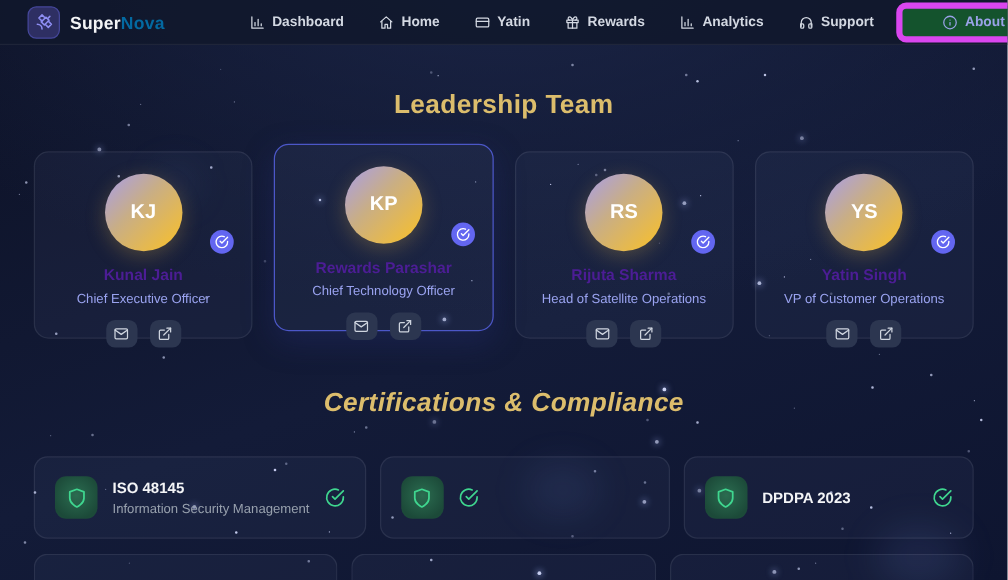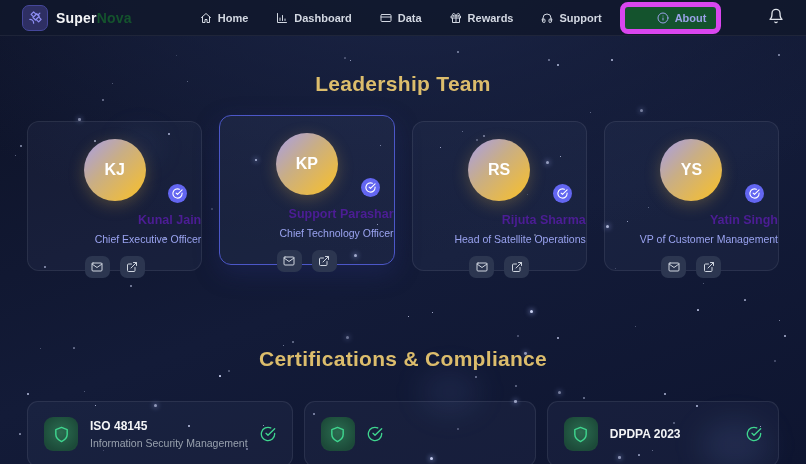--- a/index.html
+++ b/index.html
@@ -25,21 +25,21 @@
     background:rgba(16,23,44,0.85);
     border-bottom:1px solid rgba(255,255,255,0.06);
   }
   .brand { display:flex; align-items:center; gap:8px; cursor:pointer; }
   .logo-box {
     width:26px; height:26px; border-radius:7px;
     background:#2e2f63; border:1px solid #45479a;
     display:flex; align-items:center; justify-content:center; color:#8d8df2;
   }
   .brand-text { font-size:14px; font-weight:bold; color:#f3f4f6; letter-spacing:.2px; }
-  .brand-text .nova { color:#14532d; }
+  .brand-text .nova { color:#0369a1; }
   nav { display:flex; align-items:center; gap:8px; margin-left:48px; flex:1; }
   .nav-item {
     display:flex; align-items:center; gap:6px;
     font-size:11px; font-weight:600; color:#d3d8e2;
     padding:5px 10px; border-radius:8px; cursor:pointer; white-space:nowrap;
   }
   .nav-item svg { width:12px; height:12px; }
   .nav-item.active {
     background:#14532d; border:5px solid #d946ef; color:#9aa2e8;padding-left:32px;
   }
@@ -47,31 +47,31 @@
   .bell-wrap { position:relative; background:none; border:none; color:#dfe3ea; cursor:pointer; }
   .bell-wrap svg { width:16px; height:16px; }
 
   
   main { position:relative; z-index:2; }
   .section-title {
     text-align:center; font-size:21px; font-weight:bold;
     color:#dcbd6c; letter-spacing:.3px;
   }
   #leadership-title { margin-top:36px; }
-  #cert-title { margin-top:76px; }
+  #cert-title { margin-top:40px;font-style:italic; }
 
   .team-grid {
     display:grid; grid-template-columns:repeat(4,1fr); gap:17px;
     margin:25px 27px 0;
   }
   .member-card {
     position:relative; height:150px; border-radius:12px;
     background:rgba(130,150,210,0.06);
     border:1px solid rgba(255,255,255,0.08);
-    text-align:right; padding-top:17px; cursor:pointer;
+    text-align:center; padding-top:17px; cursor:pointer;
   }
   .member-card.highlight {
     border:1px solid #4c57c8;
     transform:translateY(-6px);
     box-shadow:0 8px 24px rgba(40,50,120,0.35);
     background:rgba(130,150,210,0.08);
   }
   .member-avatar {
     width:62px; height:62px; border-radius:50%; margin:0 auto;
     background:linear-gradient(135deg, #ab9fe0 4%, #c9ae85 42%, #eebc3e 85%);
@@ -226,49 +226,58 @@
           <path d="m16 8 3-3"></path>
           <path d="M9 21a6 6 0 0 0-6-6"></path>
         </svg>
     </span>
     <span class="brand-text"><span>Super</span><span class="nova">Nova</span></span>
   </div>
 
   <nav>
     <a class="nav-item">
       <svg viewBox="0 0 24 24" fill="none" stroke="currentColor" stroke-width="2" stroke-linecap="round" stroke-linejoin="round">
-          <path d="m3 11 9-8 9 8"></path>
-          <path d="M5 10v11h5v-6h4v6h5V10"></path>
-        </svg>
-      <span>Home</span>
-    </a>
-    <a class="nav-item">
-      <svg viewBox="0 0 24 24" fill="none" stroke="currentColor" stroke-width="2" stroke-linecap="round" stroke-linejoin="round">
           <path d="M3 3v18h18"></path>
           <path d="M8 17v-5"></path>
           <path d="M13 17V7"></path>
           <path d="M18 17v-3"></path>
         </svg>
       <span>Dashboard</span>
     </a>
     <a class="nav-item">
       <svg viewBox="0 0 24 24" fill="none" stroke="currentColor" stroke-width="2" stroke-linecap="round" stroke-linejoin="round">
+          <path d="m3 11 9-8 9 8"></path>
+          <path d="M5 10v11h5v-6h4v6h5V10"></path>
+        </svg>
+      <span>Home</span>
+    </a>
+    <a class="nav-item">
+      <svg viewBox="0 0 24 24" fill="none" stroke="currentColor" stroke-width="2" stroke-linecap="round" stroke-linejoin="round">
           <rect x="2" y="5" width="20" height="14" rx="2"></rect>
           <path d="M2 10h20"></path>
         </svg>
-      <span>Data</span>
+      <span>Yatin</span>
     </a>
     <a class="nav-item">
       <svg viewBox="0 0 24 24" fill="none" stroke="currentColor" stroke-width="2" stroke-linecap="round" stroke-linejoin="round">
           <rect x="3" y="8" width="18" height="4"></rect>
           <path d="M12 8v13"></path>
           <path d="M5 12v9h14v-9"></path>
           <path d="M7.5 8a2.5 2.5 0 0 1 0-5C10 3 12 8 12 8s2-5 4.5-5a2.5 2.5 0 0 1 0 5"></path>
         </svg>
       <span>Rewards</span>
+    </a>
+    <a class="nav-item">
+      <svg viewBox="0 0 24 24" fill="none" stroke="currentColor" stroke-width="2" stroke-linecap="round" stroke-linejoin="round">
+          <path d="M3 3v18h18"></path>
+          <path d="M8 17v-5"></path>
+          <path d="M13 17V7"></path>
+          <path d="M18 17v-3"></path>
+        </svg>
+      <span>Analytics</span>
     </a>
     <a class="nav-item">
       <svg viewBox="0 0 24 24" fill="none" stroke="currentColor" stroke-width="2" stroke-linecap="round" stroke-linejoin="round">
           <path d="M4 18v-6a8 8 0 0 1 16 0v6"></path>
           <path d="M21 19a2 2 0 0 1-2 2h-1a2 2 0 0 1-2-2v-3a2 2 0 0 1 2-2h3Z"></path>
           <path d="M3 19a2 2 0 0 0 2 2h1a2 2 0 0 0 2-2v-3a2 2 0 0 0-2-2H3Z"></path>
         </svg>
       <span>Support</span>
     </a>
     <a class="nav-item active">
@@ -329,21 +338,21 @@
     <article class="member-card highlight">
       <div class="member-avatar">
           <span>KP</span>
         </div>
       <span class="verify-badge">
           <svg viewBox="0 0 24 24" fill="none" stroke="currentColor" stroke-width="2.4" stroke-linecap="round" stroke-linejoin="round">
             <path d="M22 11.1V12a10 10 0 1 1-5.9-9.1"></path>
             <path d="m9 11 3 3L22 4"></path>
           </svg>
         </span>
-      <h3 class="member-name">Support Parashar</h3>
+      <h3 class="member-name">Rewards Parashar</h3>
       <p class="member-role">Chief Technology Officer</p>
       <div class="actions">
         <button class="icon-btn">
             <svg viewBox="0 0 24 24" fill="none" stroke="currentColor" stroke-width="2" stroke-linecap="round" stroke-linejoin="round">
               <rect x="2" y="4" width="20" height="16" rx="2"></rect>
               <path d="m22 6-10 7L2 6"></path>
             </svg>
           </button>
         <button class="icon-btn">
             <svg viewBox="0 0 24 24" fill="none" stroke="currentColor" stroke-width="2" stroke-linecap="round" stroke-linejoin="round">
@@ -388,21 +397,21 @@
       <div class="member-avatar">
           <span>YS</span>
         </div>
       <span class="verify-badge">
           <svg viewBox="0 0 24 24" fill="none" stroke="currentColor" stroke-width="2.4" stroke-linecap="round" stroke-linejoin="round">
             <path d="M22 11.1V12a10 10 0 1 1-5.9-9.1"></path>
             <path d="m9 11 3 3L22 4"></path>
           </svg>
         </span>
       <h3 class="member-name">Yatin Singh</h3>
-      <p class="member-role">VP of Customer Management</p>
+      <p class="member-role">VP of Customer Operations</p>
       <div class="actions">
         <button class="icon-btn">
             <svg viewBox="0 0 24 24" fill="none" stroke="currentColor" stroke-width="2" stroke-linecap="round" stroke-linejoin="round">
               <rect x="2" y="4" width="20" height="16" rx="2"></rect>
               <path d="m22 6-10 7L2 6"></path>
             </svg>
           </button>
         <button class="icon-btn">
             <svg viewBox="0 0 24 24" fill="none" stroke="currentColor" stroke-width="2" stroke-linecap="round" stroke-linejoin="round">
               <path d="M18 13v6a2 2 0 0 1-2 2H5a2 2 0 0 1-2-2V8a2 2 0 0 1 2-2h6"></path>

